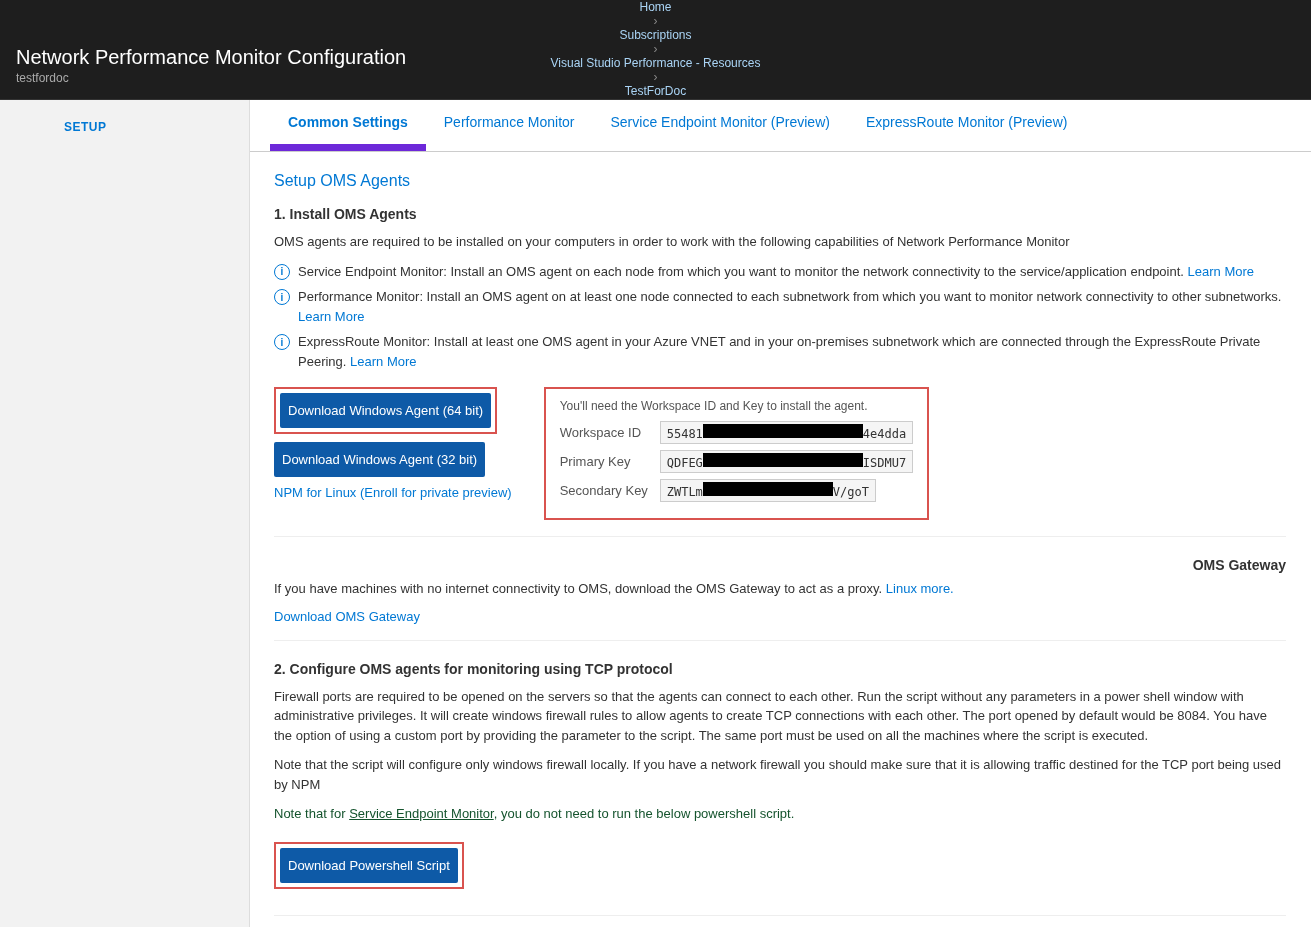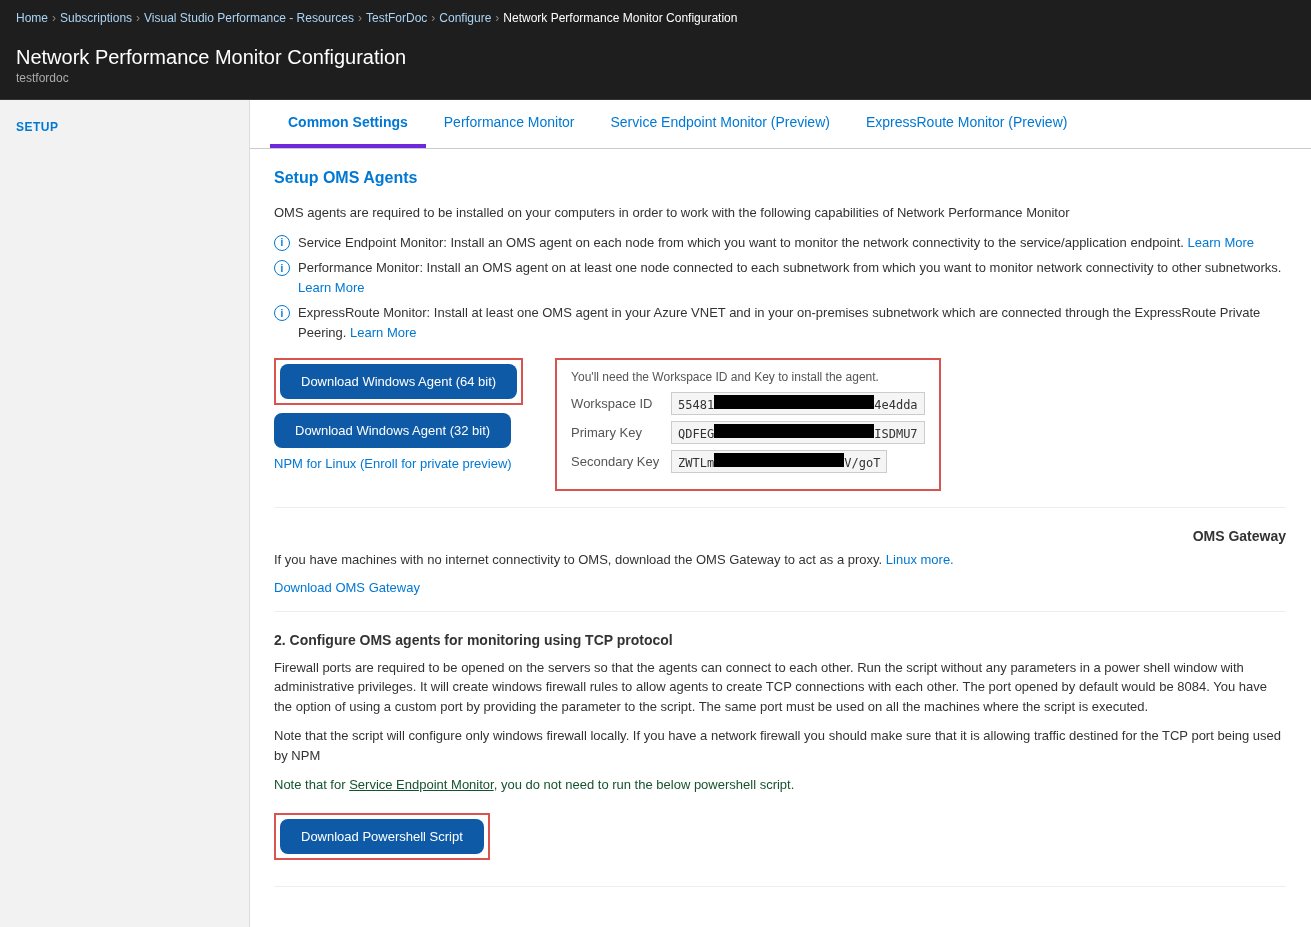--- a/index.html
+++ b/index.html
@@ -7,20 +7,21 @@
 
     
     .top-bar {
       background: #1e1e1e;
       color: #fff;
       padding: 0 16px;
       height: 36px;
       display: flex;
       align-items: center;
       font-size: 12px;
+      flex-direction: column;
     }
     .top-bar a { color: #aad4f5; text-decoration: none; }
     .top-bar .sep { margin: 0 4px; color: #888; }
 
     
     .page-header {
       background: #1e1e1e;
       color: #fff;
       padding: 10px 16px 14px 16px;
       border-bottom: 1px solid #333;
@@ -43,20 +44,21 @@
       flex-shrink: 0;
     }
     .sidebar-item {
       padding: 10px 16px;
       font-size: 12px;
       font-weight: 600;
       color: #0078d4;
       letter-spacing: 0.5px;
       text-transform: uppercase;
       cursor: pointer;
+      margin-left: 48px;
     }
 
     
     .main-content {
       flex: 1;
       overflow-x: hidden;
     }
 
     
     .tabs {
@@ -67,34 +69,34 @@
     }
     .tab {
       padding: 14px 18px;
       font-size: 14px;
       color: #0078d4;
       cursor: pointer;
       border-bottom: 3px solid transparent;
       white-space: nowrap;
     }
     .tab.active {
-      border-bottom: 4px solid #6d28d9;
+      border-bottom: 7px solid #6d28d9;
       color: #0078d4;
       font-weight: 600;
     }
 
     
     .content {
       padding: 20px 24px;
       max-width: 1060px;
     }
 
     .section-title {
       font-size: 16px;
-      font-weight: 700;
+      font-weight: 400;
       color: #0078d4;
       margin-bottom: 16px;
     }
 
     .step-title {
       font-size: 14px;
       font-weight: 600;
       color: #333;
       margin-bottom: 10px;
     }
@@ -136,24 +138,24 @@
       display: flex;
       gap: 16px;
       margin: 16px 0;
       align-items: flex-start;
     }
 
     .btn-primary {
       background: #0e5aa7;
       color: #fff;
       border: none;
-      padding: 10px 21px;
+      padding: 10px 8px;
       font-size: 13px;
       cursor: pointer;
-      border-radius: 8px;
+      border-radius: 2px;
       white-space: nowrap;
     }
 
     
     .highlight-box {
       border: 2px solid #d9534f;
       padding: 4px;
       display: inline-block;
     }
 
@@ -245,20 +247,21 @@
       <div class="tab active">Common Settings</div>
       <div class="tab">Performance Monitor</div>
       <div class="tab">Service Endpoint Monitor (Preview)</div>
       <div class="tab">ExpressRoute Monitor (Preview)</div>
     </div>
 
     <div class="content">
 
       <div class="section-title">Setup OMS Agents</div>
 
+      <div class="step-title">1. Install OMS Agents</div>
       <div class="body-text">OMS agents are required to be installed on your computers in order to work with the following capabilities of Network Performance Monitor</div>
 
       <div class="bullet-item">
         <span class="info-icon">i</span>
         <span>Service Endpoint Monitor: Install an OMS agent on each node from which you want to monitor the network connectivity to the service/application endpoint. <a href="#" class="link">Learn More</a></span>
       </div>
       <div class="bullet-item">
         <span class="info-icon">i</span>
         <span>Performance Monitor: Install an OMS agent on at least one node connected to each subnetwork from which you want to monitor network connectivity to other subnetworks. <a href="#" class="link">Learn More</a></span>
       </div>

